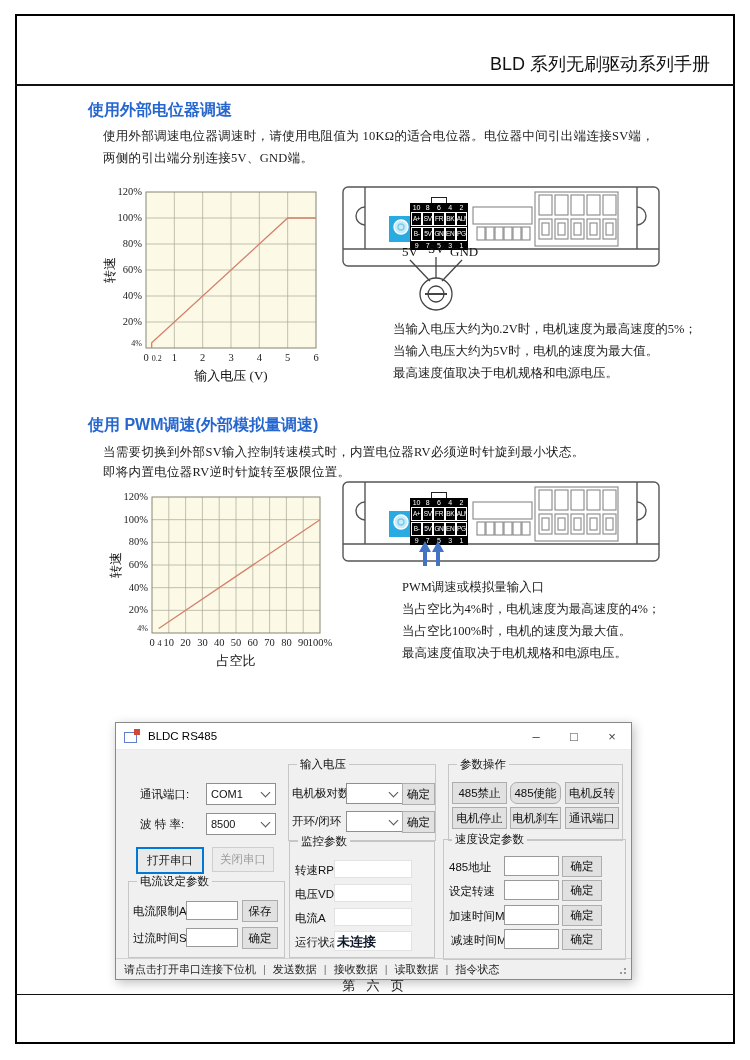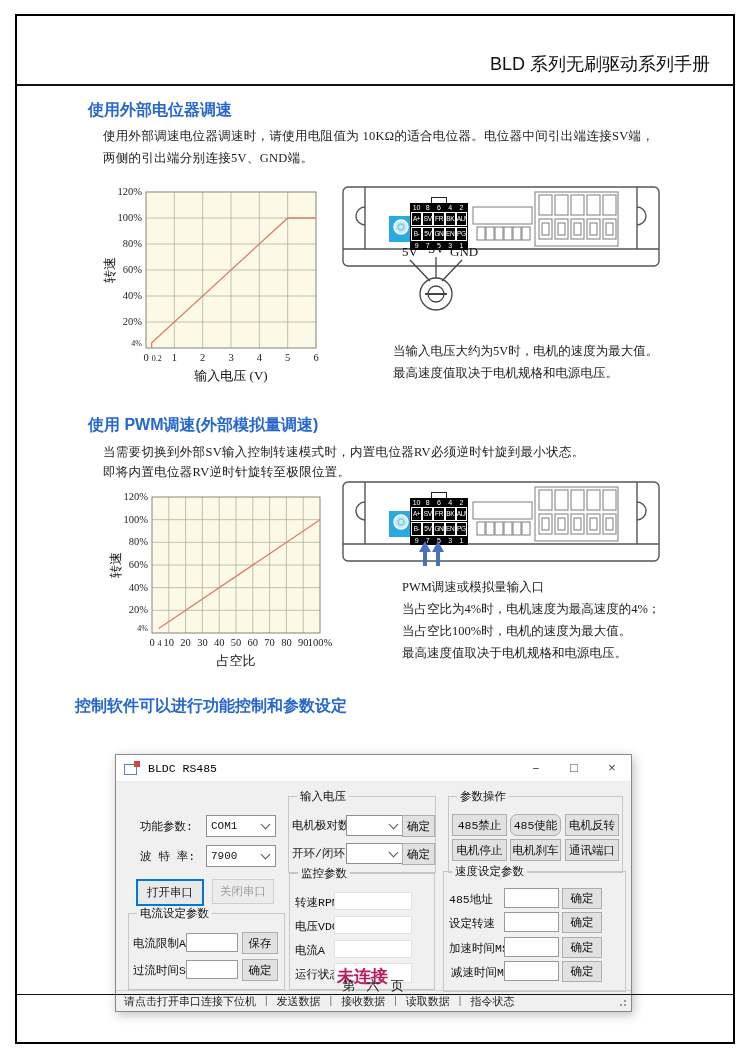--- a/index.html
+++ b/index.html
@@ -19,40 +19,40 @@
   .ctab{width:14px;height:5px;margin:0 auto;background:#fff;border:1px solid #222;border-bottom:none;}
   .cblock{background:#000;padding:1px 1px 0 1px;}
   .crow{display:flex;}
   .crow span{flex:1;color:#fff;text-align:center;font-family:"Liberation Sans",sans-serif;}
   .cnum span{font-size:7px;line-height:8px;}
   .cpins{margin-bottom:1px;}
   .cpins span{border:1px solid #fff;height:12px;line-height:12px;font-size:6.5px;letter-spacing:-.4px;overflow:hidden;}
   
   .win{position:absolute;left:115px;top:722px;width:515px;height:256px;background:#f0f0f0;
        border:1px solid #898989;box-shadow:2px 3px 10px rgba(0,0,0,.25);
-       font-family:Liberation Mono, monospace;font-size:11.5px;color:#111;margin-top:32px;}
+       font-family:Liberation Sans, sans-serif;font-size:11.5px;color:#111;}
   .tbar{position:absolute;left:0;top:0;right:0;height:26px;background:#fff;border-bottom:1px solid #ebebeb;display:flex;align-items:center;}
   .wicon{position:relative;width:16px;height:14px;margin:0 8px 0 8px;}
   .wicon .w1{position:absolute;left:0;bottom:0;width:11px;height:9px;border:1px solid #5f7fd0;background:#fff;}
   .wicon .w2{position:absolute;left:0;bottom:7px;width:13px;height:3px;background:#5f7fd0;}
   .wicon .w3{position:absolute;right:0;top:0;width:6px;height:6px;background:#d14836;}
   .ttxt{font-size:11.5px;color:#000;}
   .wbtns{margin-left:auto;display:flex;height:26px;}
   .wbtn{width:38px;height:26px;display:flex;align-items:center;justify-content:center;font-size:13px;color:#444;}
   .grp{position:absolute;border:1px solid #c6c6c6;}
   .grplab{position:absolute;top:-8px;left:8px;background:#f0f0f0;padding:0 3px;font-size:11.5px;color:#111;white-space:nowrap;}
   .lbl{position:absolute;font-size:11.5px;white-space:nowrap;}
   .inp{position:absolute;background:#fff;border:1px solid #999;}
   .fld{position:absolute;background:#fff;border:1px solid #e2e2e2;}
   .sel{position:absolute;background:#fff;border:1px solid #8f8f8f;display:flex;align-items:center;padding-left:4px;font-size:11px;}
   .chev{width:6px;height:6px;border-left:1.5px solid #555;border-bottom:1.5px solid #555;transform:rotate(-45deg);margin:-3px 6px 0 auto;}
   .btn{position:absolute;background:#e1e1e1;border:1px solid #adadad;display:flex;align-items:center;justify-content:center;font-size:11.5px;}
   .btn.primary{border:2px solid #0078d7;background:#e9e9e9;}
   .btn.disabled{color:#9b9b9b;background:#ececec;border-color:#cfcfcf;}
-  .statusval{position:absolute;color:#be185d;font-weight:bold;font-size:17px;}
+  .statusval{position:absolute;color:#0f172a;font-weight:bold;font-size:13px;}
   .sbar{position:absolute;left:0;right:0;bottom:0;height:20px;border-top:1px solid #d2d2d2;display:flex;align-items:center;padding:0 8px;font-size:11px;color:#222;gap:7px;}
   .ssep{color:#777;}
   .grip{position:absolute;right:5px;bottom:5px;width:2px;height:2px;background:#999;box-shadow:0 -4px #999,-4px 0 #999;}
 </style>
 </head>
 <body>
 
 <div class="page">
   <div class="pborder"></div>
   <div class="htitle">BLD 系列无刷驱动系列手册</div>
@@ -176,20 +176,21 @@
     <g stroke="#444" stroke-width="1.3" fill="none">
       <line x1="18" y1="18" x2="38" y2="39"></line>
       <line x1="44" y1="15" x2="44" y2="36"></line>
       <line x1="70" y1="18" x2="50" y2="39"></line>
       <circle cx="44" cy="52" r="16"></circle>
       <circle cx="44" cy="52" r="8"></circle>
       <line x1="33" y1="52" x2="55" y2="52" stroke-width="2"></line>
     </g>
   </svg>
 
+  <div class="note" style="left:393px;top:321px;">当输入电压大约为0.2V时，电机速度为最高速度的5%；</div>
   <div class="note" style="left:393px;top:343px;">当输入电压大约为5V时，电机的速度为最大值。</div>
   <div class="note" style="left:393px;top:365px;">最高速度值取决于电机规格和电源电压。</div>
 
   <div class="sec-title" style="left:88px;top:415px;">使用 PWM调速(外部模拟量调速)</div>
   <div class="body-line" style="left:103px;top:444px;">当需要切换到外部SV输入控制转速模式时，内置电位器RV必须逆时针旋到最小状态。</div>
   <div class="body-line" style="left:103px;top:464px;">即将内置电位器RV逆时针旋转至极限位置。</div>
 
   <svg id="chart2" style="left:106px;top:491px;" width="240" height="185">
       <rect x="46" y="6" width="168" height="136" fill="#fcfae6"></rect>
       <line x1="46" x2="214" y1="119.33333333333334" y2="119.33333333333334" stroke="#a8a896" stroke-width="0.7"></line>
@@ -272,45 +273,44 @@
       <path d="M10,0 L4,11 L8,11 L8,25 L12,25 L12,11 L16,11 Z"></path>
       <path d="M23,0 L17,11 L21,11 L21,25 L25,25 L25,11 L29,11 Z"></path>
     </g>
   </svg>
 
   <div class="note" style="left:402px;top:579px;">PWM调速或模拟量输入口</div>
   <div class="note" style="left:402px;top:601px;text-align:right;">当占空比为4%时，电机速度为最高速度的4%；</div>
   <div class="note" style="left:402px;top:623px;">当占空比100%时，电机的速度为最大值。</div>
   <div class="note" style="left:402px;top:645px;">最高速度值取决于电机规格和电源电压。</div>
 
-  <div class="sec-title" style="left:75px;top:696px;">控制软件可以进行功能控制和参数设定</div>
 
   <div class="win">
     <div class="tbar">
       <div class="wicon">
         <span class="w2"></span>
           <span class="w1"></span>
           <span class="w3"></span>
       </div>
       <span class="ttxt">BLDC RS485</span>
       <div class="wbtns">
         <div class="wbtn">–</div>
         <div class="wbtn">□</div>
         <div class="wbtn">×</div>
       </div>
     </div>
 
-    <span class="lbl" style="left:24px;top:64px;">功能参数:</span>
+    <span class="lbl" style="left:24px;top:64px;">通讯端口:</span>
     <div class="sel" style="left:90px;top:60px;width:64px;height:20px;">
       <span>COM1</span>
       <i class="chev"></i>
     </div>
     <span class="lbl" style="left:24px;top:94px;">波 特 率:</span>
     <div class="sel" style="left:90px;top:90px;width:64px;height:20px;">
-      <span>7900</span>
+      <span>8500</span>
       <i class="chev"></i>
     </div>
 
     <div class="btn primary" style="left:20px;top:124px;width:64px;height:23px;">打开串口</div>
     <div class="btn disabled" style="left:96px;top:124px;width:60px;height:23px;">关闭串口</div>
 
     <div class="grp" style="left:12px;top:158px;width:155px;height:75px;">
       <span class="grplab">电流设定参数</span>
     </div>
     <span class="lbl" style="left:17px;top:181px;">电流限制A</span>

